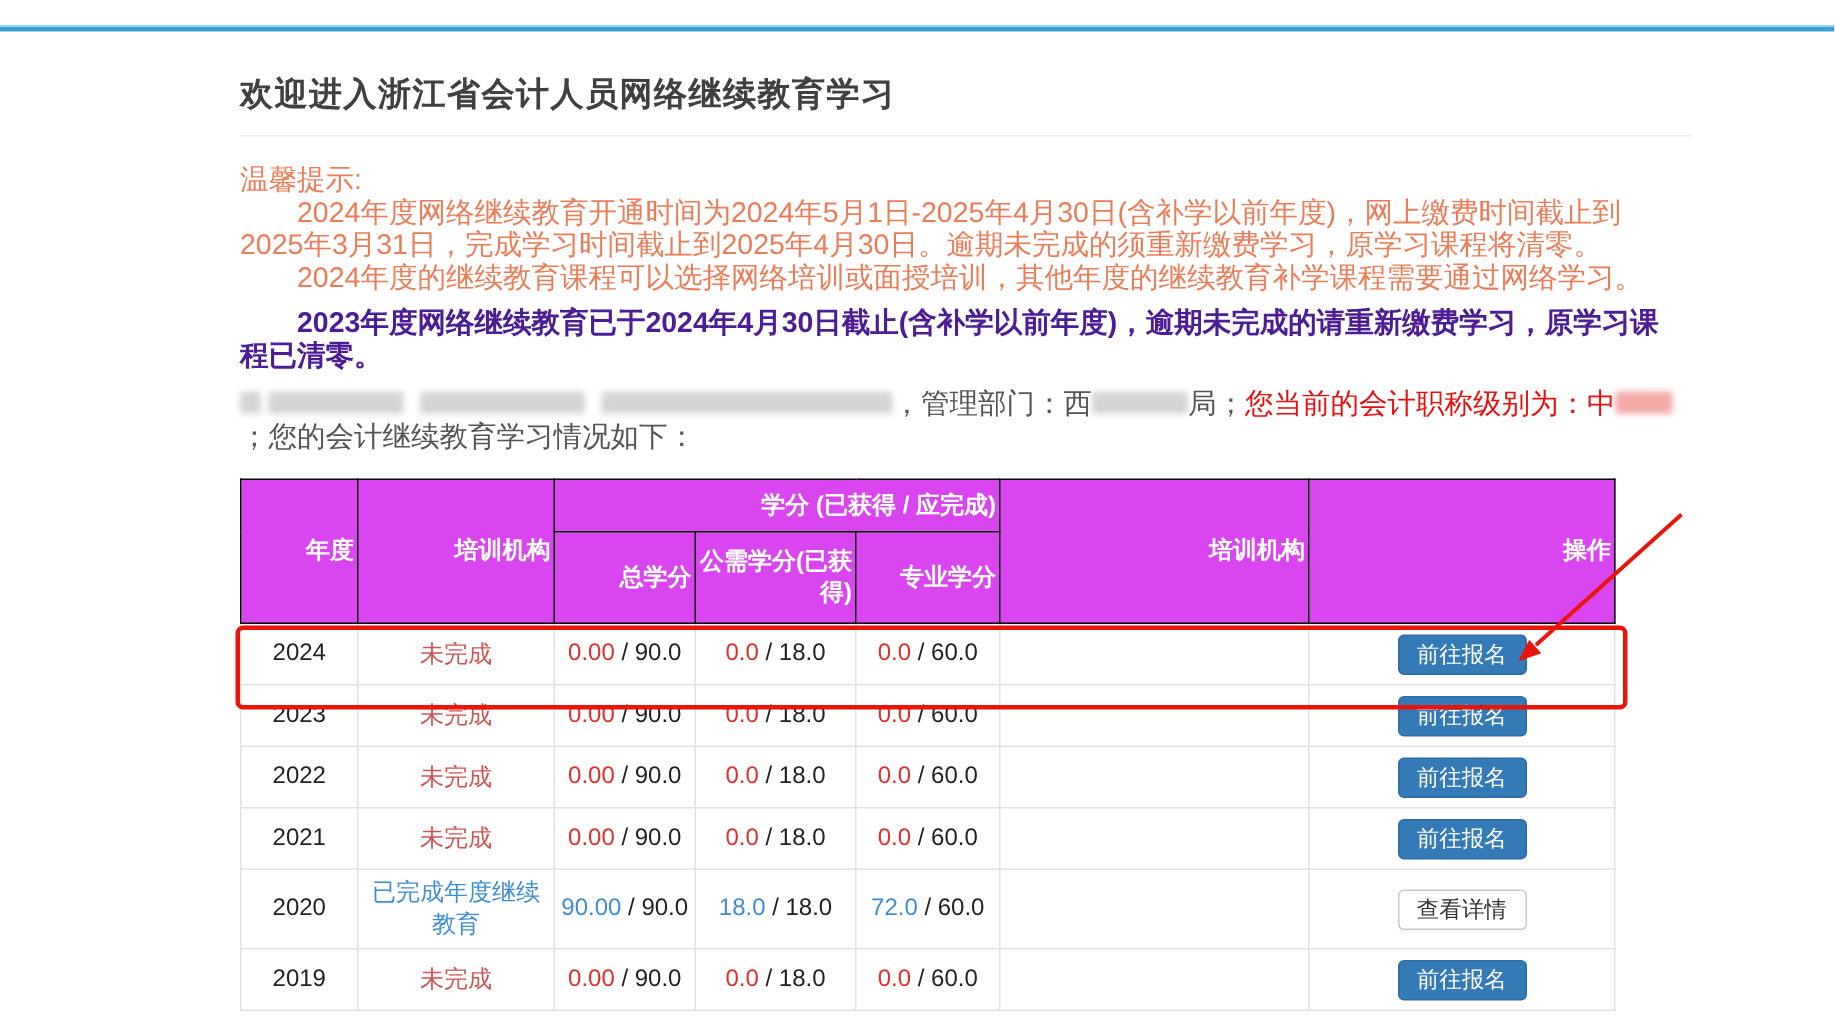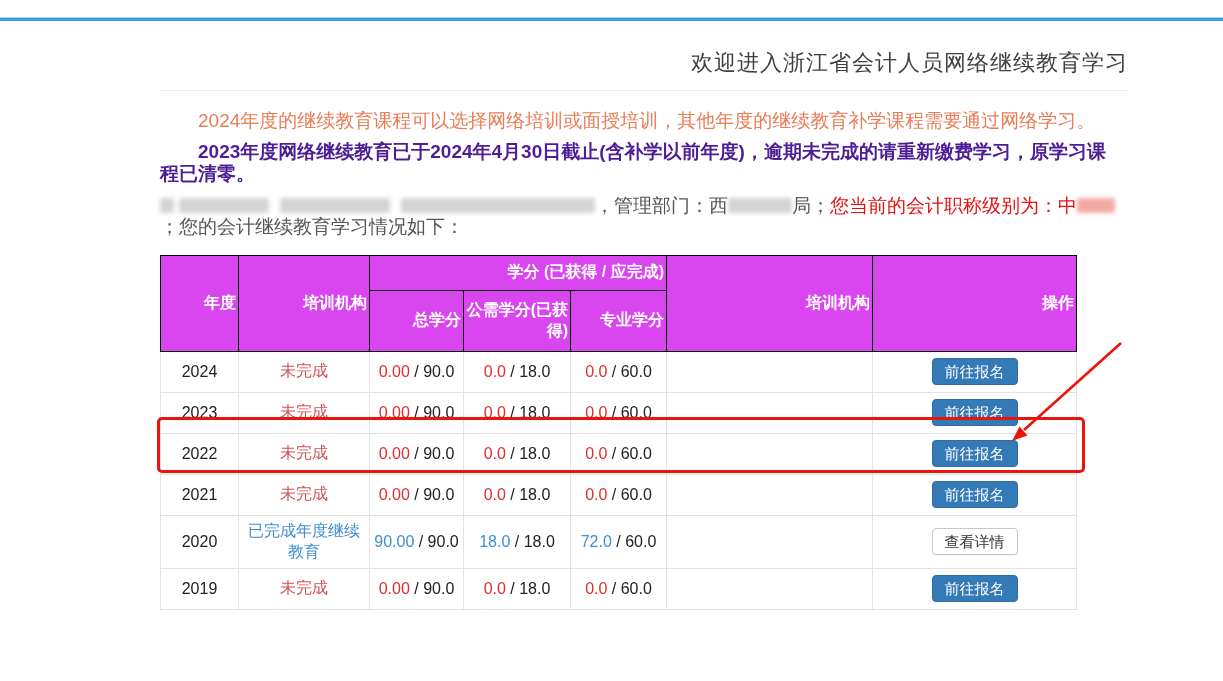--- a/index.html
+++ b/index.html
@@ -4,22 +4,22 @@
 <style>
   html,body{margin:0;padding:0;}
   body{
     width:1223px;height:681px;overflow:hidden;background:#fff;
     font-family:"Liberation Sans","DejaVu Sans",sans-serif;
     color:#333;position:relative;
   }
   .topbar{margin-top:17px;height:3px;background:#3da0d5;border-top:1px solid #9bd7ef;}
   .container{width:968px;margin-left:160px;}
   h1.page-title{
-    margin:28px 0 0 0;font-size:22px;font-weight:normal;color:#404040;
-    text-align:right;line-height:28px;letter-spacing:1px;
+    margin:28px 0 0 0;font-size:22px;font-weight:bold;color:#404040;
+    text-align:left;line-height:28px;letter-spacing:1px;
   }
   .divider{margin-top:13px;height:1px;background:#ededed;}
   .notice{margin-top:19px;color:#ea7c56;font-size:19px;line-height:21.5px;}
   .notice p{margin:0;padding-right:24px;}
   .notice p.indent{text-indent:38px;}
   .alert-text{
     margin-top:9px;color:#4c1d95;font-weight:bold;font-size:19px;line-height:22px;
     text-indent:38px;padding-right:18px;
   }
   .info-line{margin-top:10px;font-size:19px;line-height:21.5px;color:#555;}
@@ -79,20 +79,22 @@
 </head>
 <body>
 
 <div class="topbar"></div>
 
 <div class="container">
   <h1 class="page-title">欢迎进入浙江省会计人员网络继续教育学习</h1>
   <div class="divider"></div>
 
   <div class="notice">
+    <p>温馨提示:</p>
+    <p class="indent">2024年度网络继续教育开通时间为2024年5月1日-2025年4月30日(含补学以前年度)，网上缴费时间截止到2025年3月31日，完成学习时间截止到2025年4月30日。逾期未完成的须重新缴费学习，原学习课程将清零。</p>
     <p class="indent">2024年度的继续教育课程可以选择网络培训或面授培训，其他年度的继续教育补学课程需要通过网络学习。</p>
   </div>
 
   <div class="alert-text">2023年度网络继续教育已于2024年4月30日截止(含补学以前年度)，逾期未完成的请重新缴费学习，原学习课程已清零。</div>
 
   <div class="info-line">
     <p>
       <span class="redact w14"></span><span class="redact w90"></span><span class="redact w110"></span><span class="redact w194"></span><span>，管理部门：西</span><span class="redact w64"></span><span>局；</span><span class="red-strong">您当前的会计职称级别为：中</span><span class="redact pink w64" style="width:38px"></span><span>；您的会计继续教育学习情况如下：</span>
     </p>
   </div>

